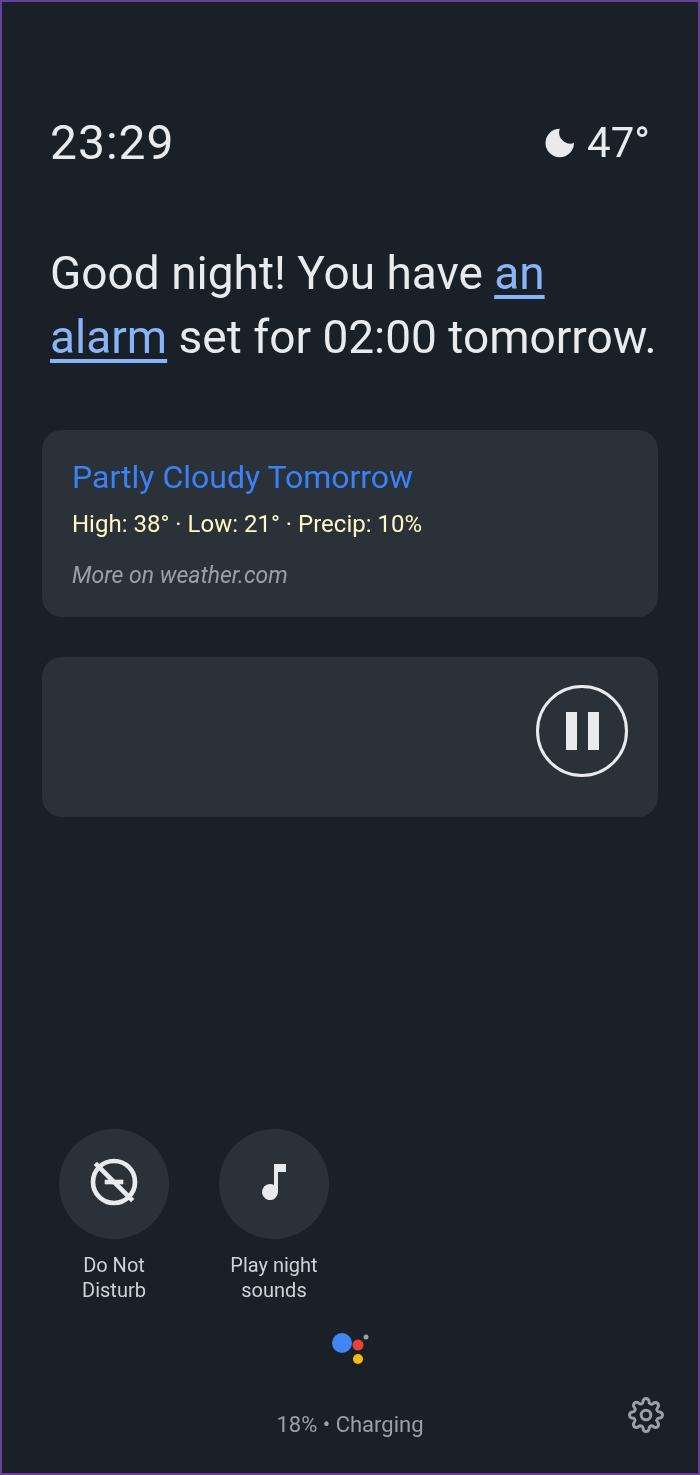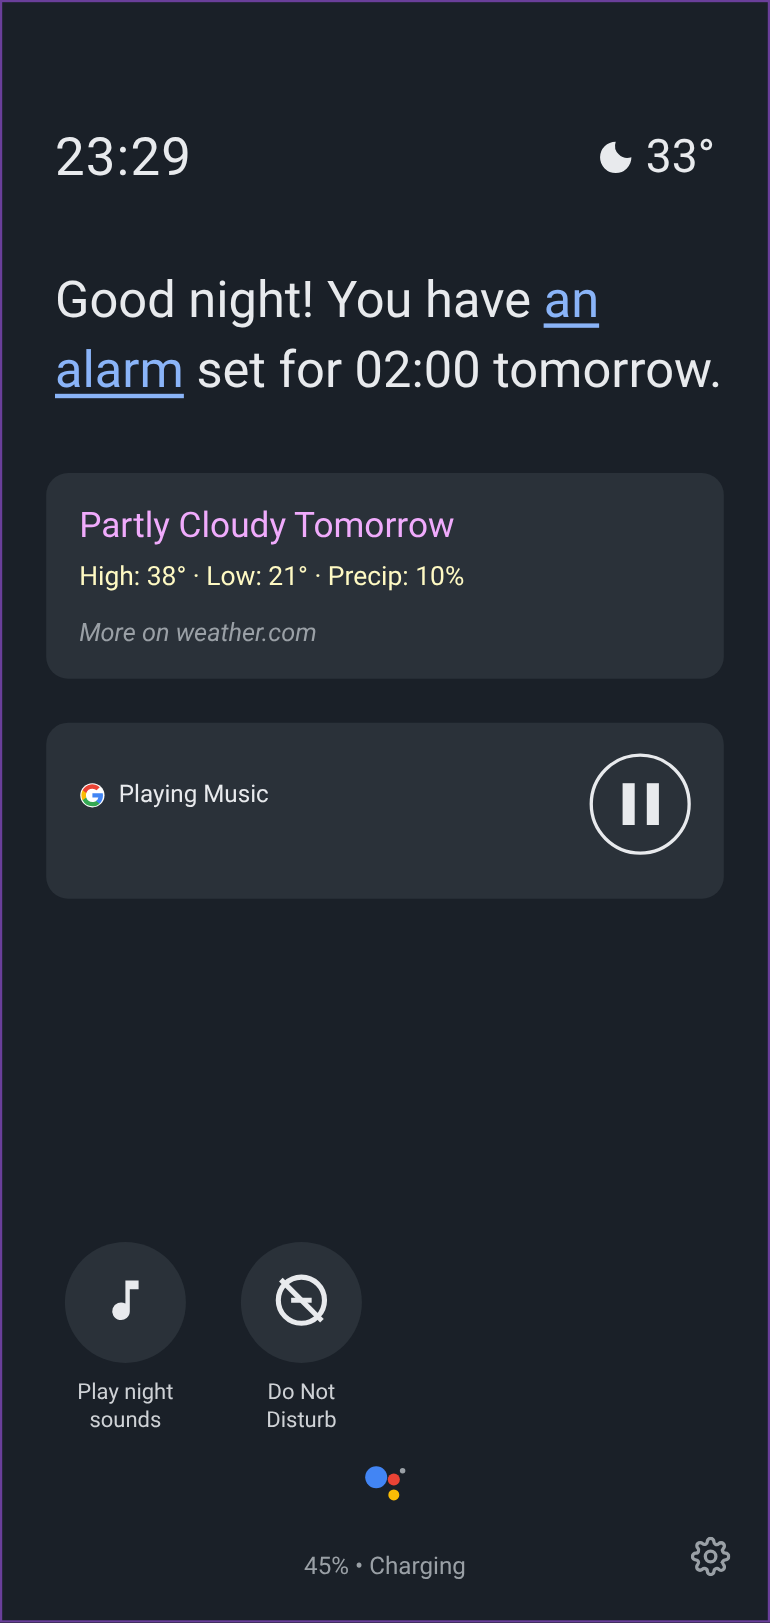--- a/index.html
+++ b/index.html
@@ -68,21 +68,21 @@
   .weather-card {
     display: flex;
     align-items: flex-start;
     justify-content: space-between;
     gap: 16px;
   }
   .weather-left { flex: 1; }
   .weather-title {
     font-size: 32px;
     font-weight: 400;
-    color: #f0abfc;
+    color: #3b82f6;
     margin-bottom: 14px;
   }
   .weather-detail {
     font-size: 24px;
     color: #fef9c3;
     margin-bottom: 24px;
   }
   .weather-more {
     font-size: 23px;
     color: #9aa0a6;
@@ -203,102 +203,90 @@
 <body>
 
 <div class="header">
   <div class="clock">23:29</div>
   <div class="header-weather">
     <span class="moon-icon">
       <svg width="36" height="36" viewBox="0 0 24 24">
           <path fill="#e8eaed" d="M12.5 2.5A9.5 9.5 0 1 0 22 12a7.5 7.5 0 0 1-9.5-9.5z"></path>
         </svg>
     </span>
-    <span>33°</span>
+    <span>47°</span>
   </div>
 </div>
 
 <div class="greeting">
   <span>Good night! You have </span><span class="alarm-link">an alarm</span><span> set for 02:00 tomorrow.</span>
 </div>
 
 <div class="cards">
 
   <div class="card weather-card">
     <div class="weather-left">
       <div class="weather-title">Partly Cloudy Tomorrow</div>
       <div class="weather-detail">High: 38° · Low: 21° · Precip: 10%</div>
       <div class="weather-more">More on weather.com</div>
     </div>
   </div>
 
   <div class="card music-card">
     <div class="music-left">
-      <div class="music-header">
-        <span class="g-logo">
-          <svg width="24" height="24" viewBox="0 0 24 24">
-            <circle cx="12" cy="12" r="11" fill="#fff"></circle>
-            <path d="M21.6 12.2c0-.7-.1-1.4-.2-2H12v3.8h5.4a4.6 4.6 0 0 1-2 3v2.5h3.2c1.9-1.7 3-4.3 3-7.3z" fill="#4285F4"></path>
-            <path d="M12 22c2.7 0 5-0.9 6.6-2.4l-3.2-2.5c-.9.6-2 1-3.4 1a6 6 0 0 1-5.6-4.1H3.1v2.6A10 10 0 0 0 12 22z" fill="#34A853"></path>
-            <path d="M6.4 14a6 6 0 0 1 0-3.9V7.5H3.1a10 10 0 0 0 0 9L6.4 14z" fill="#FBBC05"></path>
-            <path d="M12 6a5.4 5.4 0 0 1 3.8 1.5l2.9-2.9A10 10 0 0 0 3.1 7.5L6.4 10A6 6 0 0 1 12 6z" fill="#EA4335"></path>
-          </svg>
-        </span>
-        <span class="music-source">Playing Music</span>
-      </div>
     </div>
     <div class="pause-btn">
       <span>
         <span class="pause-bars">
             <span></span>
             <span></span>
           </span>
       </span>
     </div>
   </div>
 
 </div>
 
 <div class="quick-actions">
-  <div class="qa">
-    <div class="qa-circle">
-      <span>
-        <svg width="48" height="48" viewBox="0 0 24 24" fill="#e8eaed">
-          <path d="M12 3v10.55A4 4 0 1 0 14 17V7h4V3h-6z"></path>
-        </svg>
-      </span>
-    </div>
-    <div class="qa-label">Play night
-sounds</div>
-  </div>
   <div class="qa">
     <div class="qa-circle">
       <span>
         <svg width="56" height="56" viewBox="0 0 24 24" fill="none" stroke="#e8eaed" stroke-width="2">
           <circle cx="12" cy="12" r="9"></circle>
           <line x1="8" y1="12" x2="16" y2="12"></line>
           <line x1="4" y1="4" x2="20" y2="20"></line>
         </svg>
       </span>
     </div>
     <div class="qa-label">Do Not
 Disturb</div>
   </div>
+  <div class="qa">
+    <div class="qa-circle">
+      <span>
+        <svg width="48" height="48" viewBox="0 0 24 24" fill="#e8eaed">
+          <path d="M12 3v10.55A4 4 0 1 0 14 17V7h4V3h-6z"></path>
+        </svg>
+      </span>
+    </div>
+    <div class="qa-label">Play night
+sounds</div>
+  </div>
 </div>
 
 <div class="assistant-dots">
   <svg width="44" height="44" viewBox="0 0 44 44">
     <circle cx="14" cy="18" r="10" fill="#4285F4"></circle>
     <circle cx="30" cy="20" r="5.5" fill="#EA4335"></circle>
     <circle cx="30" cy="34" r="5" fill="#FBBC05"></circle>
     <circle cx="38" cy="12" r="2.5" fill="#9aa0a6"></circle>
   </svg>
 </div>
 
-<div class="bottom-status">45% • Charging</div>
+<div class="bottom-status">18% • Charging</div>
 
 <div class="settings">
   <span>
     <svg width="36" height="36" viewBox="0 0 24 24" fill="none" stroke="#9aa0a6" stroke-width="2">
       <circle cx="12" cy="12" r="3.2"></circle>
       <path d="M19.4 15a1.7 1.7 0 0 0 .34 1.87l.06.06a2 2 0 1 1-2.83 2.83l-.06-.06a1.7 1.7 0 0 0-1.87-.34 1.7 1.7 0 0 0-1 1.56V21a2 2 0 0 1-4 0v-.09a1.7 1.7 0 0 0-1.11-1.56 1.7 1.7 0 0 0-1.87.34l-.06.06a2 2 0 1 1-2.83-2.83l.06-.06a1.7 1.7 0 0 0 .34-1.87 1.7 1.7 0 0 0-1.56-1H3a2 2 0 0 1 0-4h.09a1.7 1.7 0 0 0 1.56-1.11 1.7 1.7 0 0 0-.34-1.87l-.06-.06a2 2 0 1 1 2.83-2.83l.06.06a1.7 1.7 0 0 0 1.87.34H9a1.7 1.7 0 0 0 1-1.56V3a2 2 0 0 1 4 0v.09a1.7 1.7 0 0 0 1 1.56 1.7 1.7 0 0 0 1.87-.34l.06-.06a2 2 0 1 1 2.83 2.83l-.06.06a1.7 1.7 0 0 0-.34 1.87V9a1.7 1.7 0 0 0 1.56 1H21a2 2 0 0 1 0 4h-.09a1.7 1.7 0 0 0-1.56 1z"></path>
     </svg>
   </span>
 </div>
 

